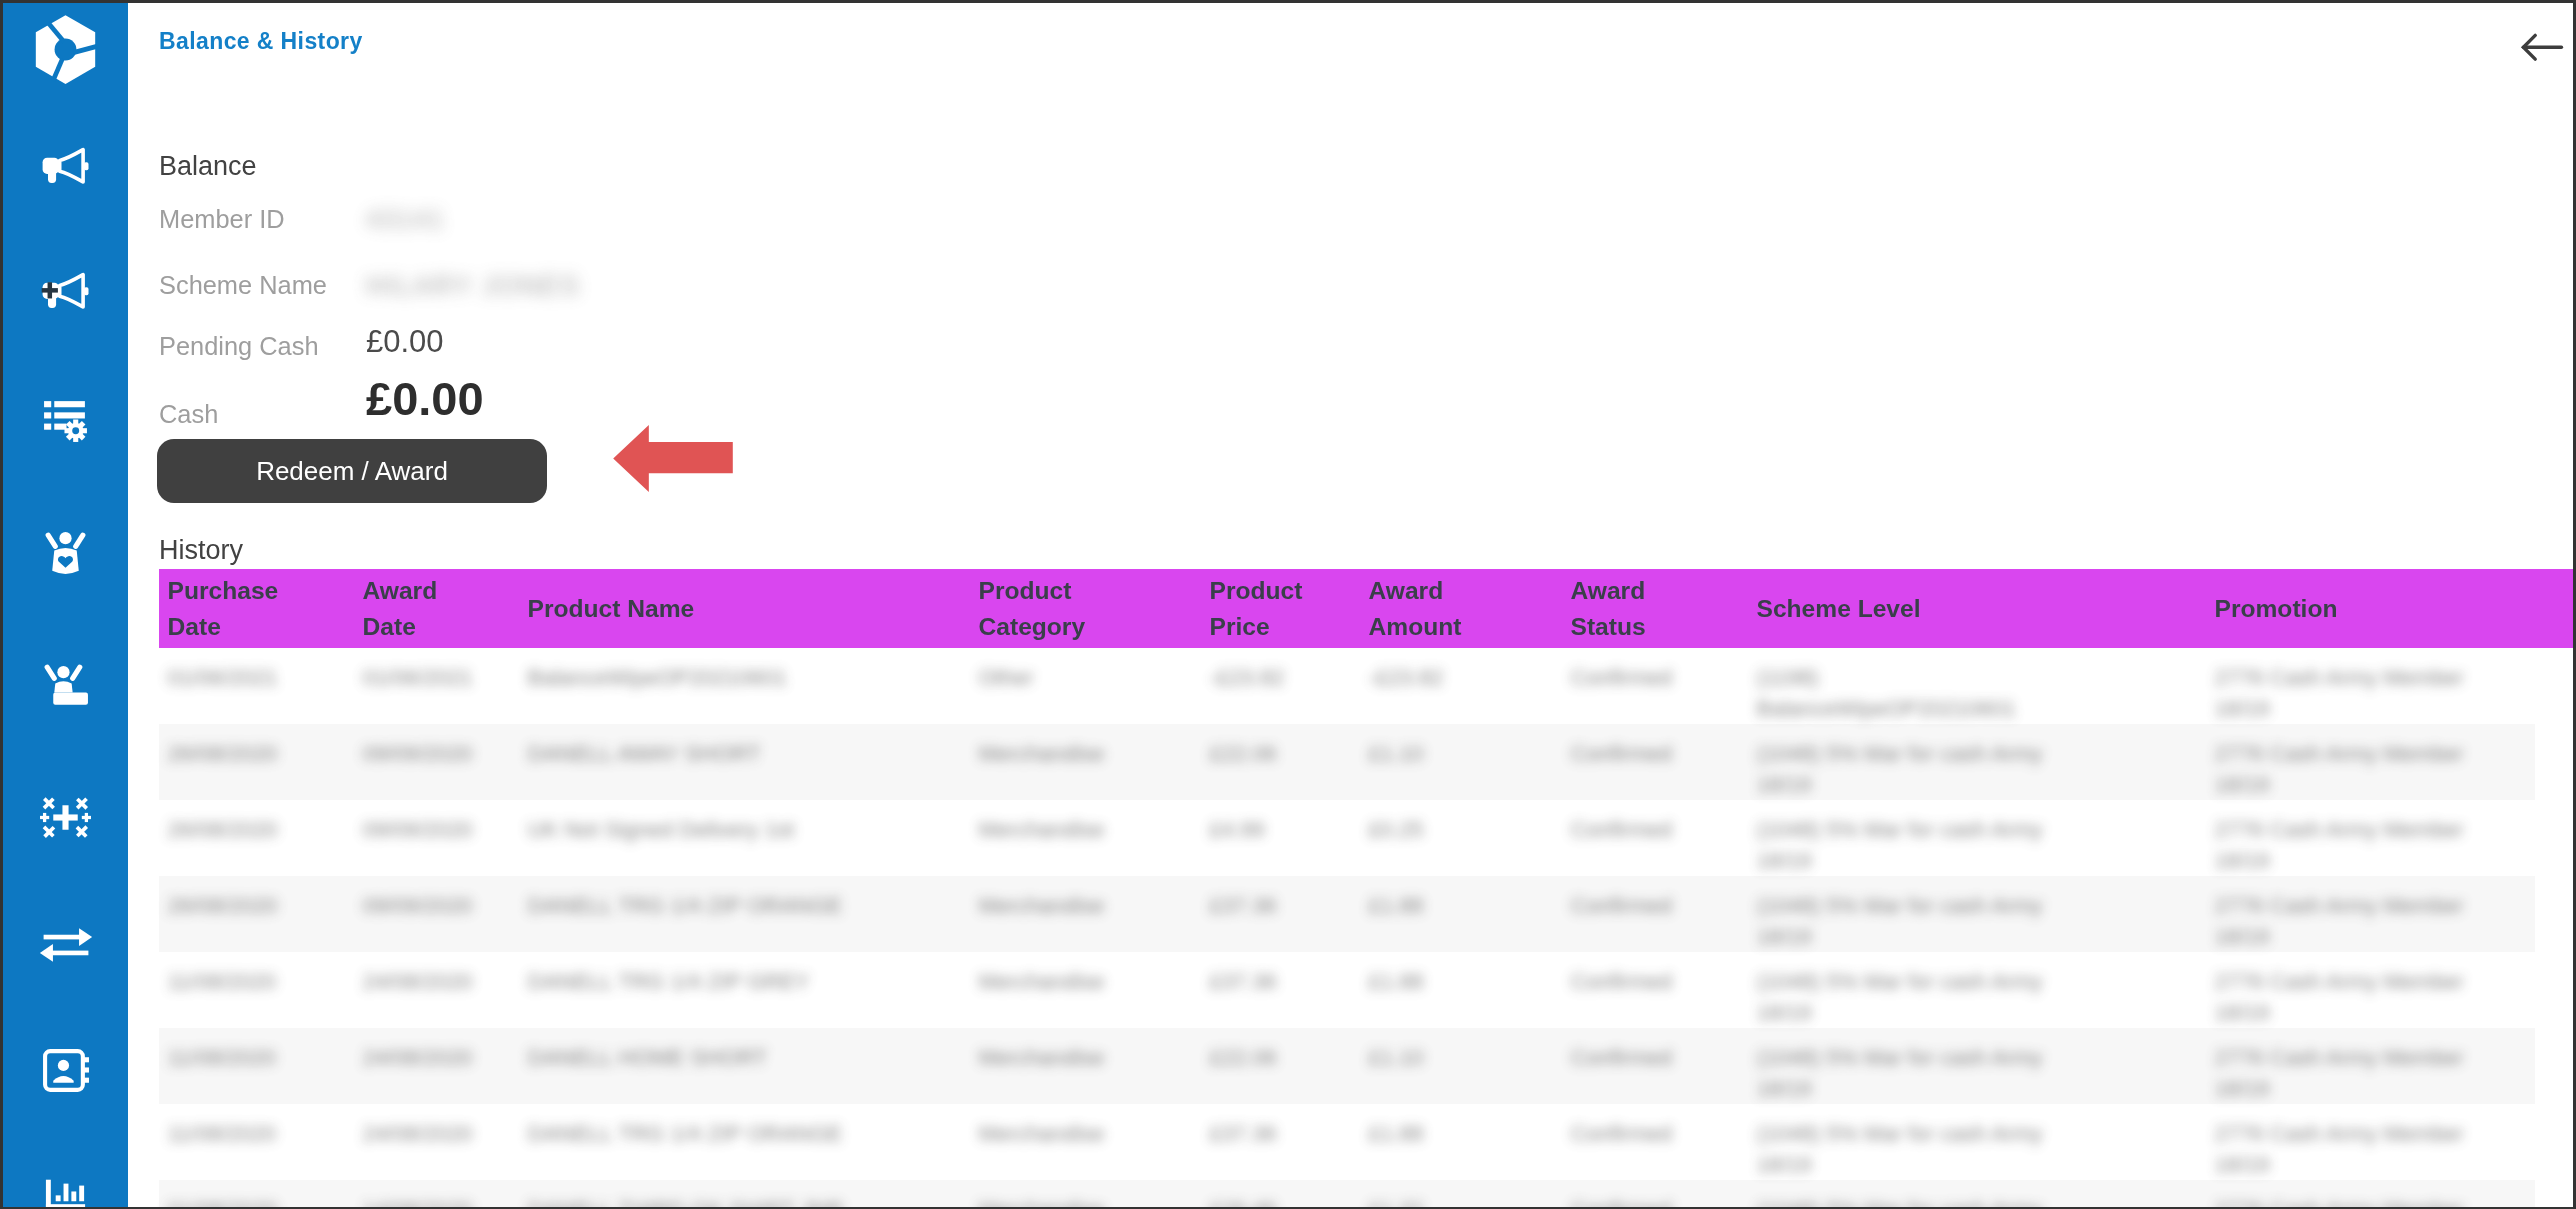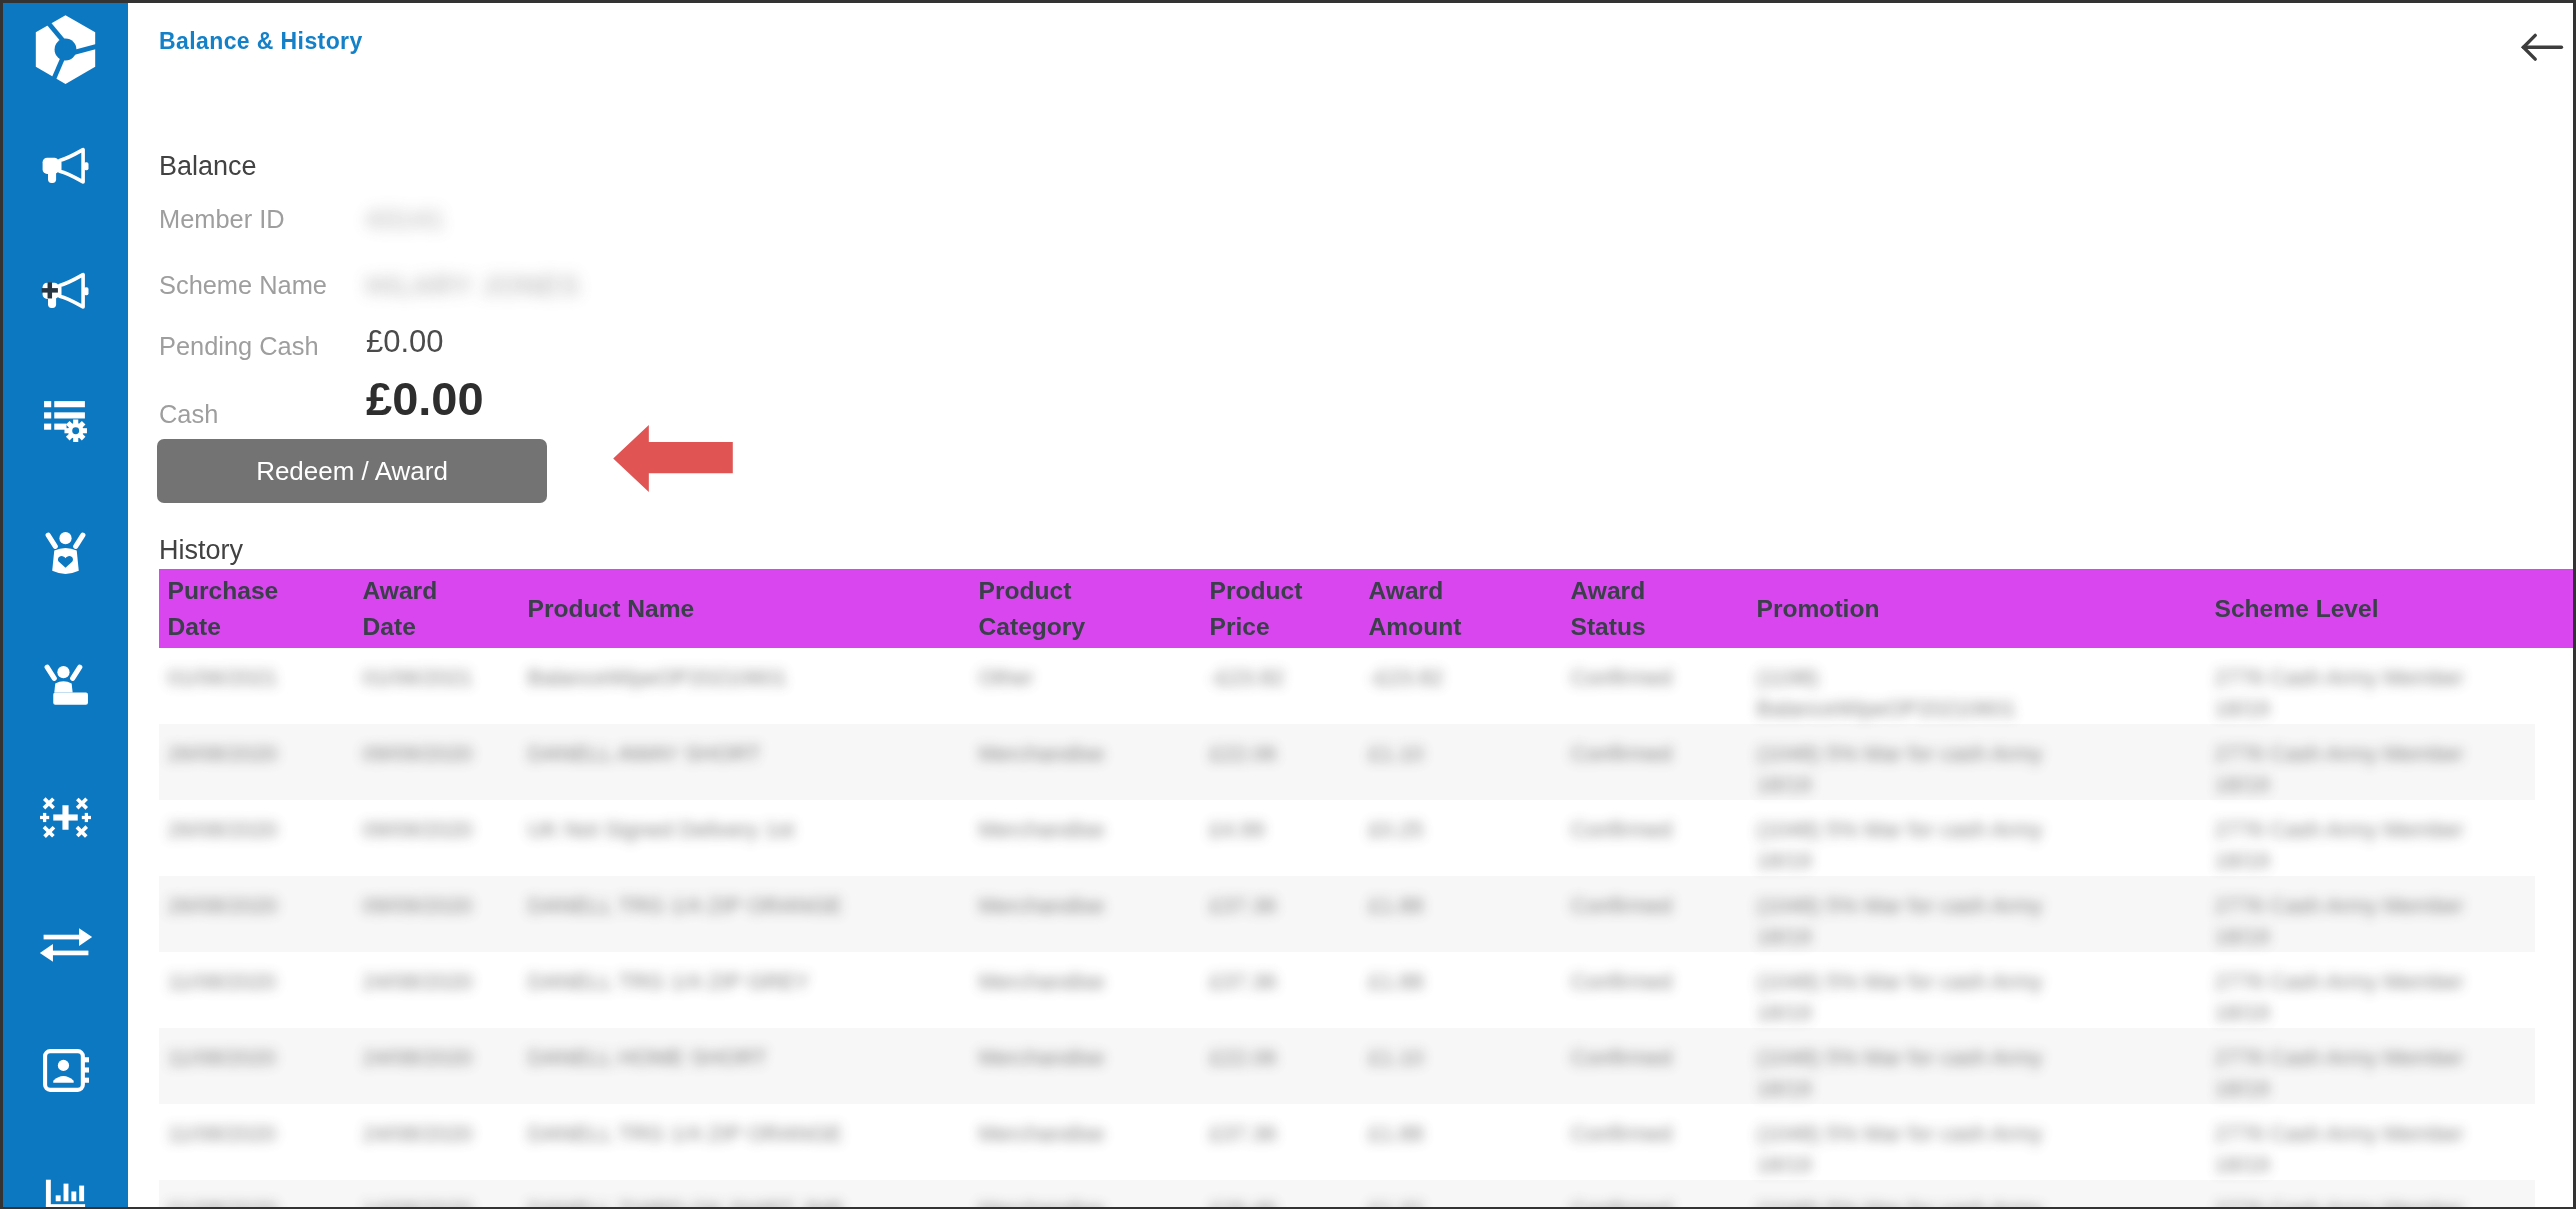--- a/index.html
+++ b/index.html
@@ -15,21 +15,21 @@
   .back-arrow{position:absolute;left:2517px;top:29px;cursor:pointer;}
 
   
   .section-heading{position:absolute;font-size:27px;color:#424242;margin-top:24px;}
   .field-label{position:absolute;left:156px;font-size:25.4px;color:#9e9e9e;}
   .field-value{position:absolute;left:363px;font-size:25.4px;color:#8a8a8a;}
   .redacted{filter:blur(7.6px);opacity:.8;letter-spacing:1.7px;}
   .pending-value{position:absolute;left:363px;top:321px;font-size:31px;color:#4b4b4b;}
   .cash-value{position:absolute;left:363px;top:368px;font-size:47px;font-weight:bold;color:#2e2e2e;}
 
-  .redeem-btn{position:absolute;left:154px;top:436px;width:390px;height:64px;background:#737373;border:none;border-radius:7px;
+  .redeem-btn{position:absolute;left:154px;top:436px;width:390px;height:64px;background:#404040;border:none;border-radius:17px;
     color:#fff;font-size:26px;font-family:inherit;cursor:pointer;}
   .pointer-arrow{position:absolute;left:610px;top:422px;}
 
   
   .tbl-header{position:absolute;left:156px;top:566px;width:2416px;height:79px;background:#d946ef;
     display:grid;grid-template-columns:195px 165px 451px 231px 159px 202px 186px 458px auto;}
   .hcell{display:flex;align-items:center;padding-left:8.5px;font-size:24.6px;line-height:36px;font-weight:bold;
     color:#3a3f4a;white-space:pre-line;}
   .tbl-body{position:absolute;left:156px;top:645px;width:2376px;}
   .trow{display:grid;grid-template-columns:195px 165px 451px 231px 159px 202px 186px 458px auto;height:76px;cursor:pointer;}
@@ -226,22 +226,22 @@
 Date</div>
     <div class="hcell">Product Name</div>
     <div class="hcell">Product
 Category</div>
     <div class="hcell">Product
 Price</div>
     <div class="hcell">Award
 Amount</div>
     <div class="hcell">Award
 Status</div>
+    <div class="hcell">Scheme Level</div>
     <div class="hcell">Promotion</div>
-    <div class="hcell">Scheme Level</div>
   </div>
 
   <div class="tbl-body">
     <div class="trow">
       <div class="cell">01/06/2021</div>
       <div class="cell">01/06/2021</div>
       <div class="cell">BalanceWipeOP20210601</div>
       <div class="cell">Other</div>
       <div class="cell">-£23.82</div>
       <div class="cell">-£23.82</div>

